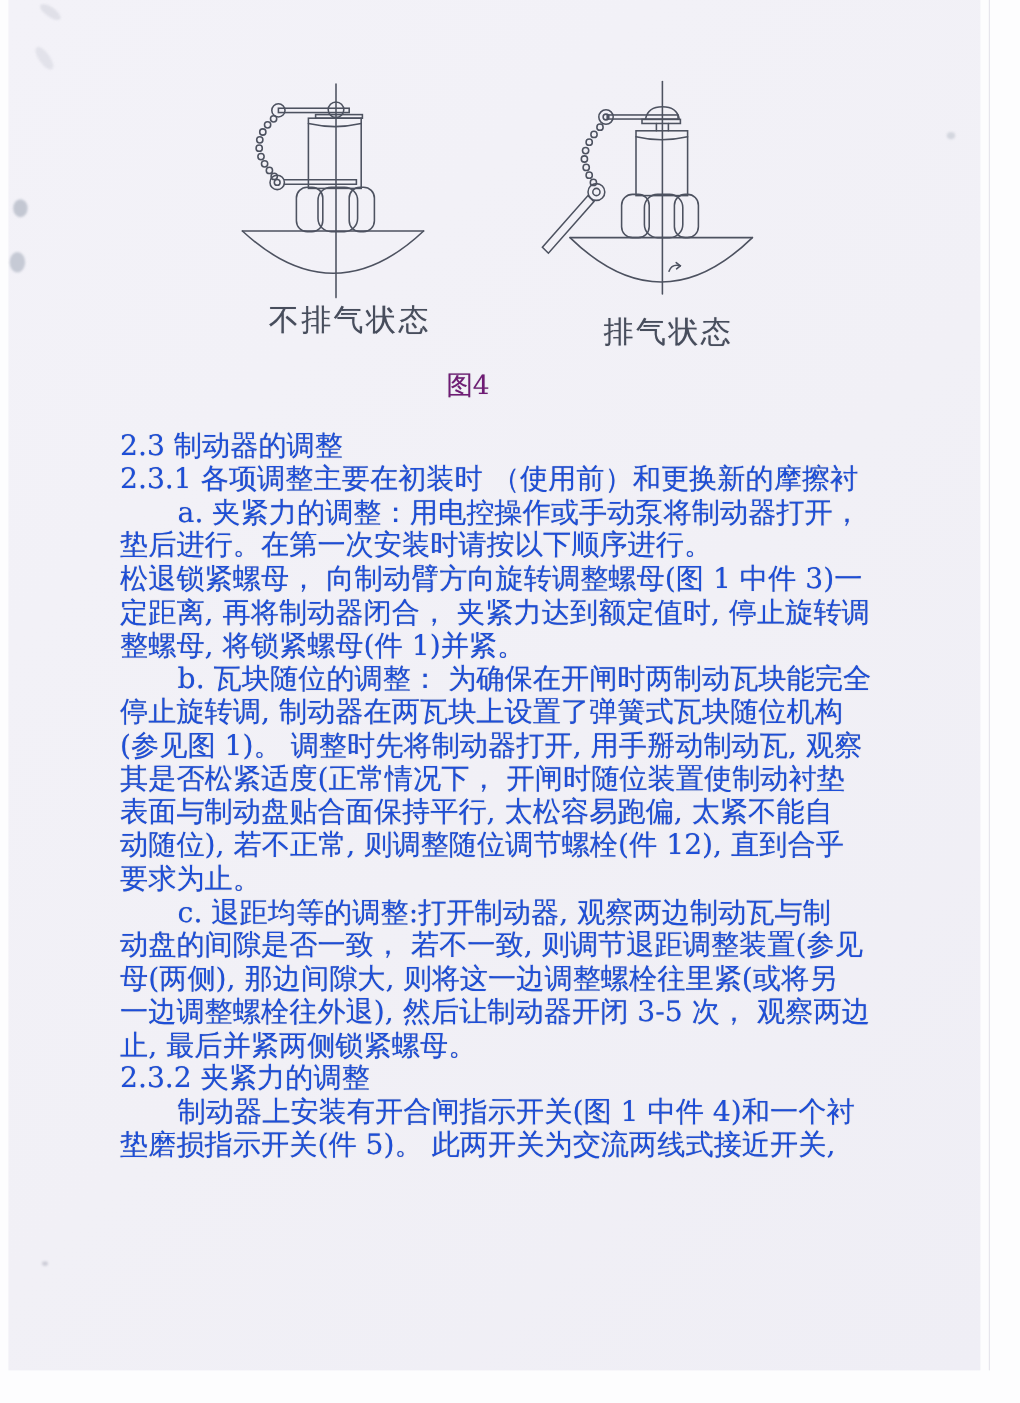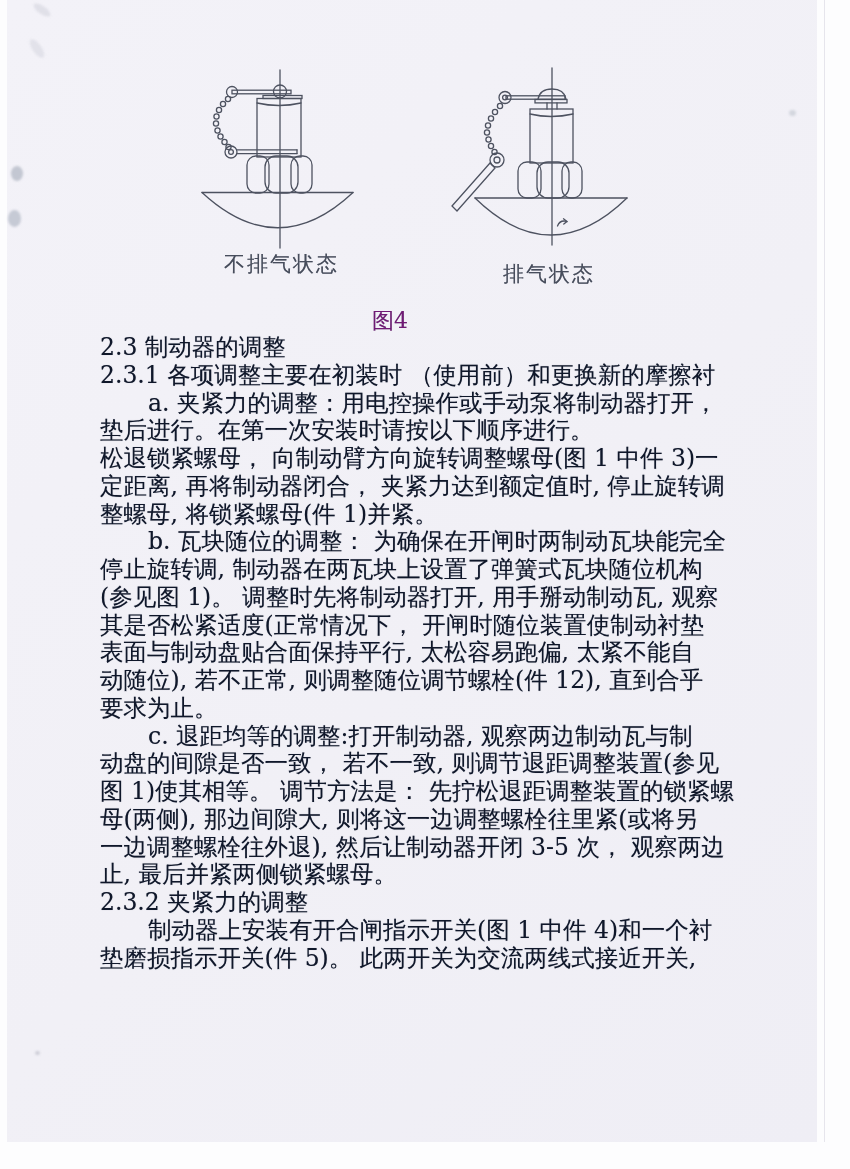--- a/index.html
+++ b/index.html
@@ -23,31 +23,31 @@
   .a2{left:26px;top:44px;width:22px;height:9px;background:#e2e2ea;transform:rotate(55deg);}
   .a3{left:11px;top:166px;width:12px;height:15px;background:#c3c7d2;}
   .a4{left:8px;top:210px;width:13px;height:17px;background:#c6cad5;}
   .a5{left:35px;top:1051px;width:5px;height:4px;background:#cdcdd7;}
   .a6{left:789px;top:110px;width:7px;height:6px;background:#d3d6de;}
   
   svg.fig{position:absolute;}
   .fig-stroke{stroke:#4d5260;stroke-width:1.3;fill:none;stroke-linecap:round;}
   
   .figlabel{
-    position:absolute;color:#474d5c;font-size:21px;letter-spacing:2px;
+    position:absolute;color:#474d5c;font-size:25px;letter-spacing:2px;
     white-space:nowrap;text-shadow:0 0 0.6px rgba(71,77,92,0.5);
   }
   .caption{
     position:absolute;color:#701a75;font-size:22px;
     text-shadow:0 0 0.6px rgba(71,77,92,0.5);
   }
   
   .textblock{
-    position:absolute;left:100px;top:334px;width:668px;
-    color:#0f172a;font-size:23.5px;line-height:27.75px;
+    position:absolute;left:100px;top:358px;width:668px;
+    color:#1d4ed8;font-size:23.5px;line-height:27.75px;
     text-shadow:0 0 0.7px rgba(72,78,94,0.55);
   }
   .line{white-space:nowrap;height:27.75px;}
   .ind{padding-left:48px;}
 </style>
 </head>
 <body>
 
 <div class="page"></div>
 <div class="edge-line"></div>
@@ -154,20 +154,19 @@
   <div class="line">整螺母, 将锁紧螺母(件 1)并紧。</div>
   <div class="line ind">b. 瓦块随位的调整： 为确保在开闸时两制动瓦块能完全</div>
   <div class="line">停止旋转调, 制动器在两瓦块上设置了弹簧式瓦块随位机构</div>
   <div class="line">(参见图 1)。 调整时先将制动器打开, 用手掰动制动瓦, 观察</div>
   <div class="line">其是否松紧适度(正常情况下， 开闸时随位装置使制动衬垫</div>
   <div class="line">表面与制动盘贴合面保持平行, 太松容易跑偏, 太紧不能自</div>
   <div class="line">动随位), 若不正常, 则调整随位调节螺栓(件 12), 直到合乎</div>
   <div class="line">要求为止。</div>
   <div class="line ind">c. 退距均等的调整:打开制动器, 观察两边制动瓦与制</div>
   <div class="line">动盘的间隙是否一致， 若不一致, 则调节退距调整装置(参见</div>
-  <div class="line">图 1)使其相等。 调节方法是： 先拧松退距调整装置的锁紧螺</div>
   <div class="line">母(两侧), 那边间隙大, 则将这一边调整螺栓往里紧(或将另</div>
   <div class="line">一边调整螺栓往外退), 然后让制动器开闭 3-5 次， 观察两边</div>
   <div class="line">止, 最后并紧两侧锁紧螺母。</div>
   <div class="line">2.3.2 夹紧力的调整</div>
   <div class="line ind">制动器上安装有开合闸指示开关(图 1 中件 4)和一个衬</div>
   <div class="line">垫磨损指示开关(件 5)。 此两开关为交流两线式接近开关,</div>
 </div>
 
 </body></html>

